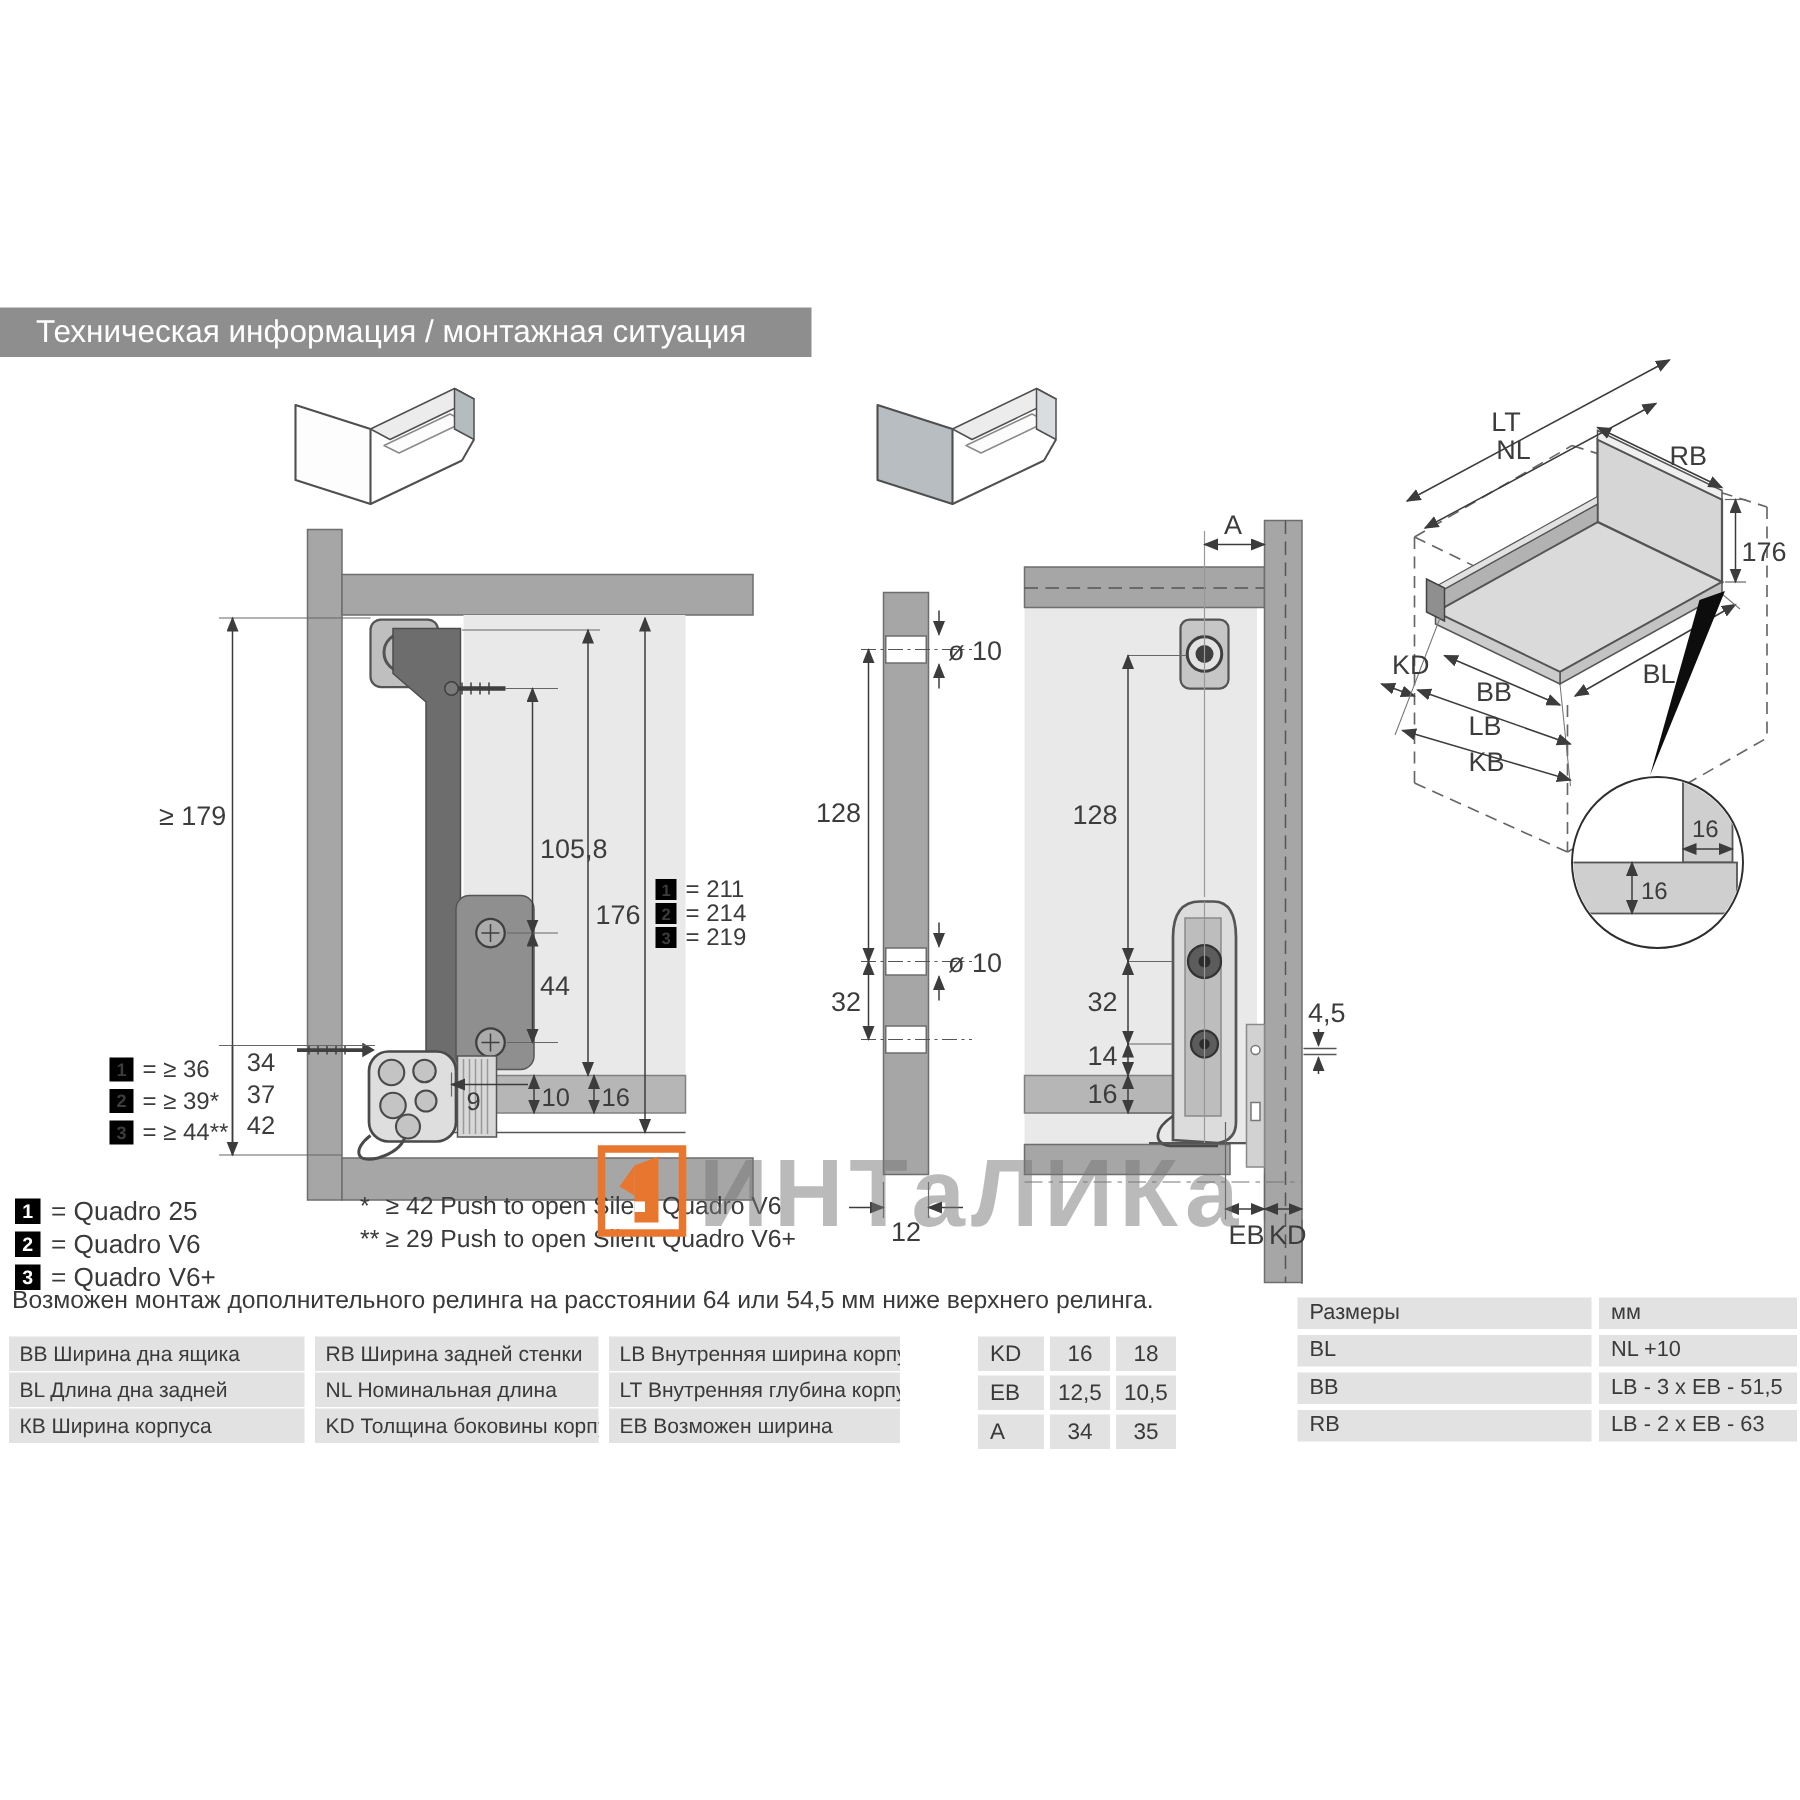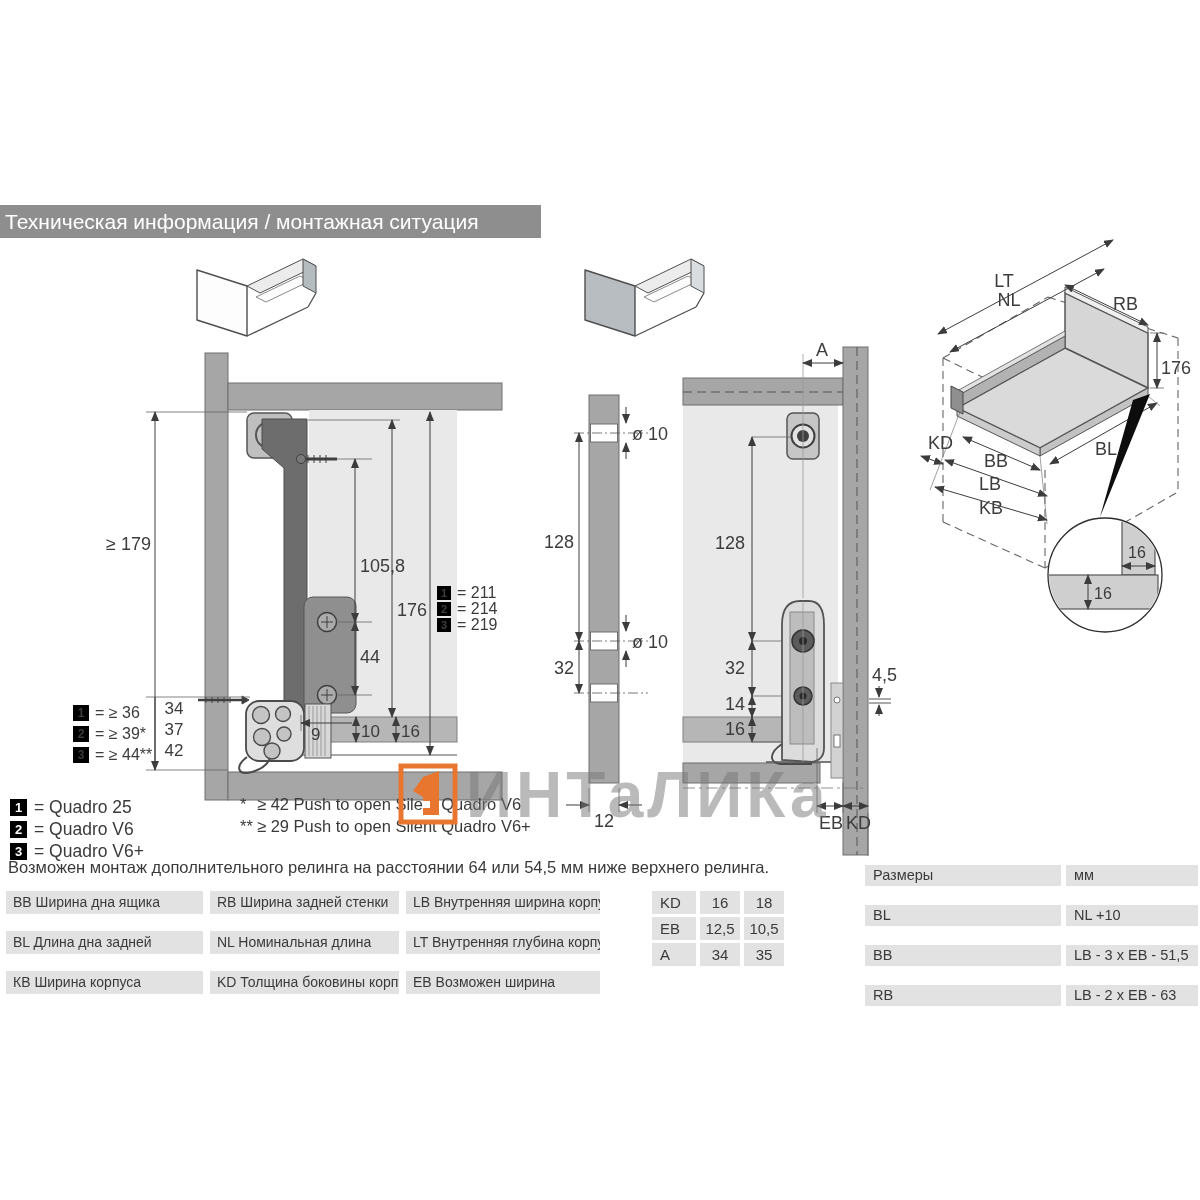--- a/index.html
+++ b/index.html
@@ -1,43 +1,43 @@
 <!DOCTYPE html>
 <html><head>
 <meta charset="utf-8">
 <style>
   html,body{margin:0;padding:0;background:#fff;}
   .page{position:relative;width:1200px;height:1200px;background:#fff;overflow:hidden;
         font-family:"Liberation Sans",sans-serif;color:#3a3a3a;}
   .titlebar{position:absolute;left:0;top:205px;width:541px;height:33px;background:#8e8e8e;
-        color:#fff;font-size:21px;line-height:33px;padding-left:5px;box-sizing:border-box;z-index:5;}
+        color:#fff;font-size:21px;line-height:33px;padding-left:24px;box-sizing:border-box;z-index:5;}
   svg.overlay{position:absolute;left:0;top:0;z-index:1;}
   svg text{font-family:"Liberation Sans",sans-serif;fill:#3c3c3c;}
   .d18{font-size:18px}.d17{font-size:17px}.d16{font-size:16px}
   .wm{position:absolute;left:466px;top:758px;z-index:3;pointer-events:none;
       font-size:64px;font-weight:bold;letter-spacing:4px;color:rgba(118,118,118,.5);}
   .logo{position:absolute;left:398px;top:763px;z-index:4;}
   .plegend{position:absolute;left:10px;top:796px;z-index:5;}
   .plegend .row{display:flex;align-items:center;height:22px;font-size:17.5px;}
   .sq{display:inline-block;width:17px;height:17px;background:#000;color:#fff;font-weight:bold;
       font-size:13px;text-align:center;line-height:17px;margin-right:7px;flex:0 0 17px;}
   .footnotes{position:absolute;left:240px;top:793px;z-index:2;}
   .footnotes .frow{display:flex;font-size:16.5px;height:22px;align-items:center;}
   .footnotes .mark{width:17px;flex:0 0 17px;}
   .note{position:absolute;left:8px;top:858px;font-size:16.5px;z-index:5;text-align:right;}
   .glossary{position:absolute;left:6px;top:891px;display:grid;z-index:5;
-      grid-template-columns:197px 189px 194px;grid-auto-rows:23px;gap:17px 7px;}
+      grid-template-columns:197px 189px 194px;grid-auto-rows:23px;gap:1px 7px;}
   .glossary .cell{background:#e2e2e2;font-size:14px;line-height:23px;padding-left:7px;
       white-space:nowrap;overflow:hidden;}
   .kdtable{position:absolute;left:652px;top:891px;display:grid;z-index:5;
       grid-template-columns:44px 40px 40px;grid-auto-rows:23px;gap:3px 4px;}
   .kdtable .cell{background:#e2e2e2;font-size:15px;line-height:23px;text-align:center;}
   .kdtable .cell.lab{text-align:left;padding-left:8px;}
   .sizetable{position:absolute;left:865px;top:865px;display:grid;z-index:5;
-      grid-template-columns:196px 132px;grid-auto-rows:21px;gap:19px 5px;}
+      grid-template-columns:196px 132px;grid-auto-rows:21px;gap:4px 5px;}
   .sizetable .cell{background:#e2e2e2;font-size:14.5px;line-height:21px;padding-left:8px;white-space:nowrap;}
 </style>
 </head>
 <body>
 
 <div class="page">
 
   <div class="titlebar">Техническая информация / монтажная ситуация</div>
 
   <svg class="overlay" width="1200" height="1200" viewBox="0 0 1200 1200">

